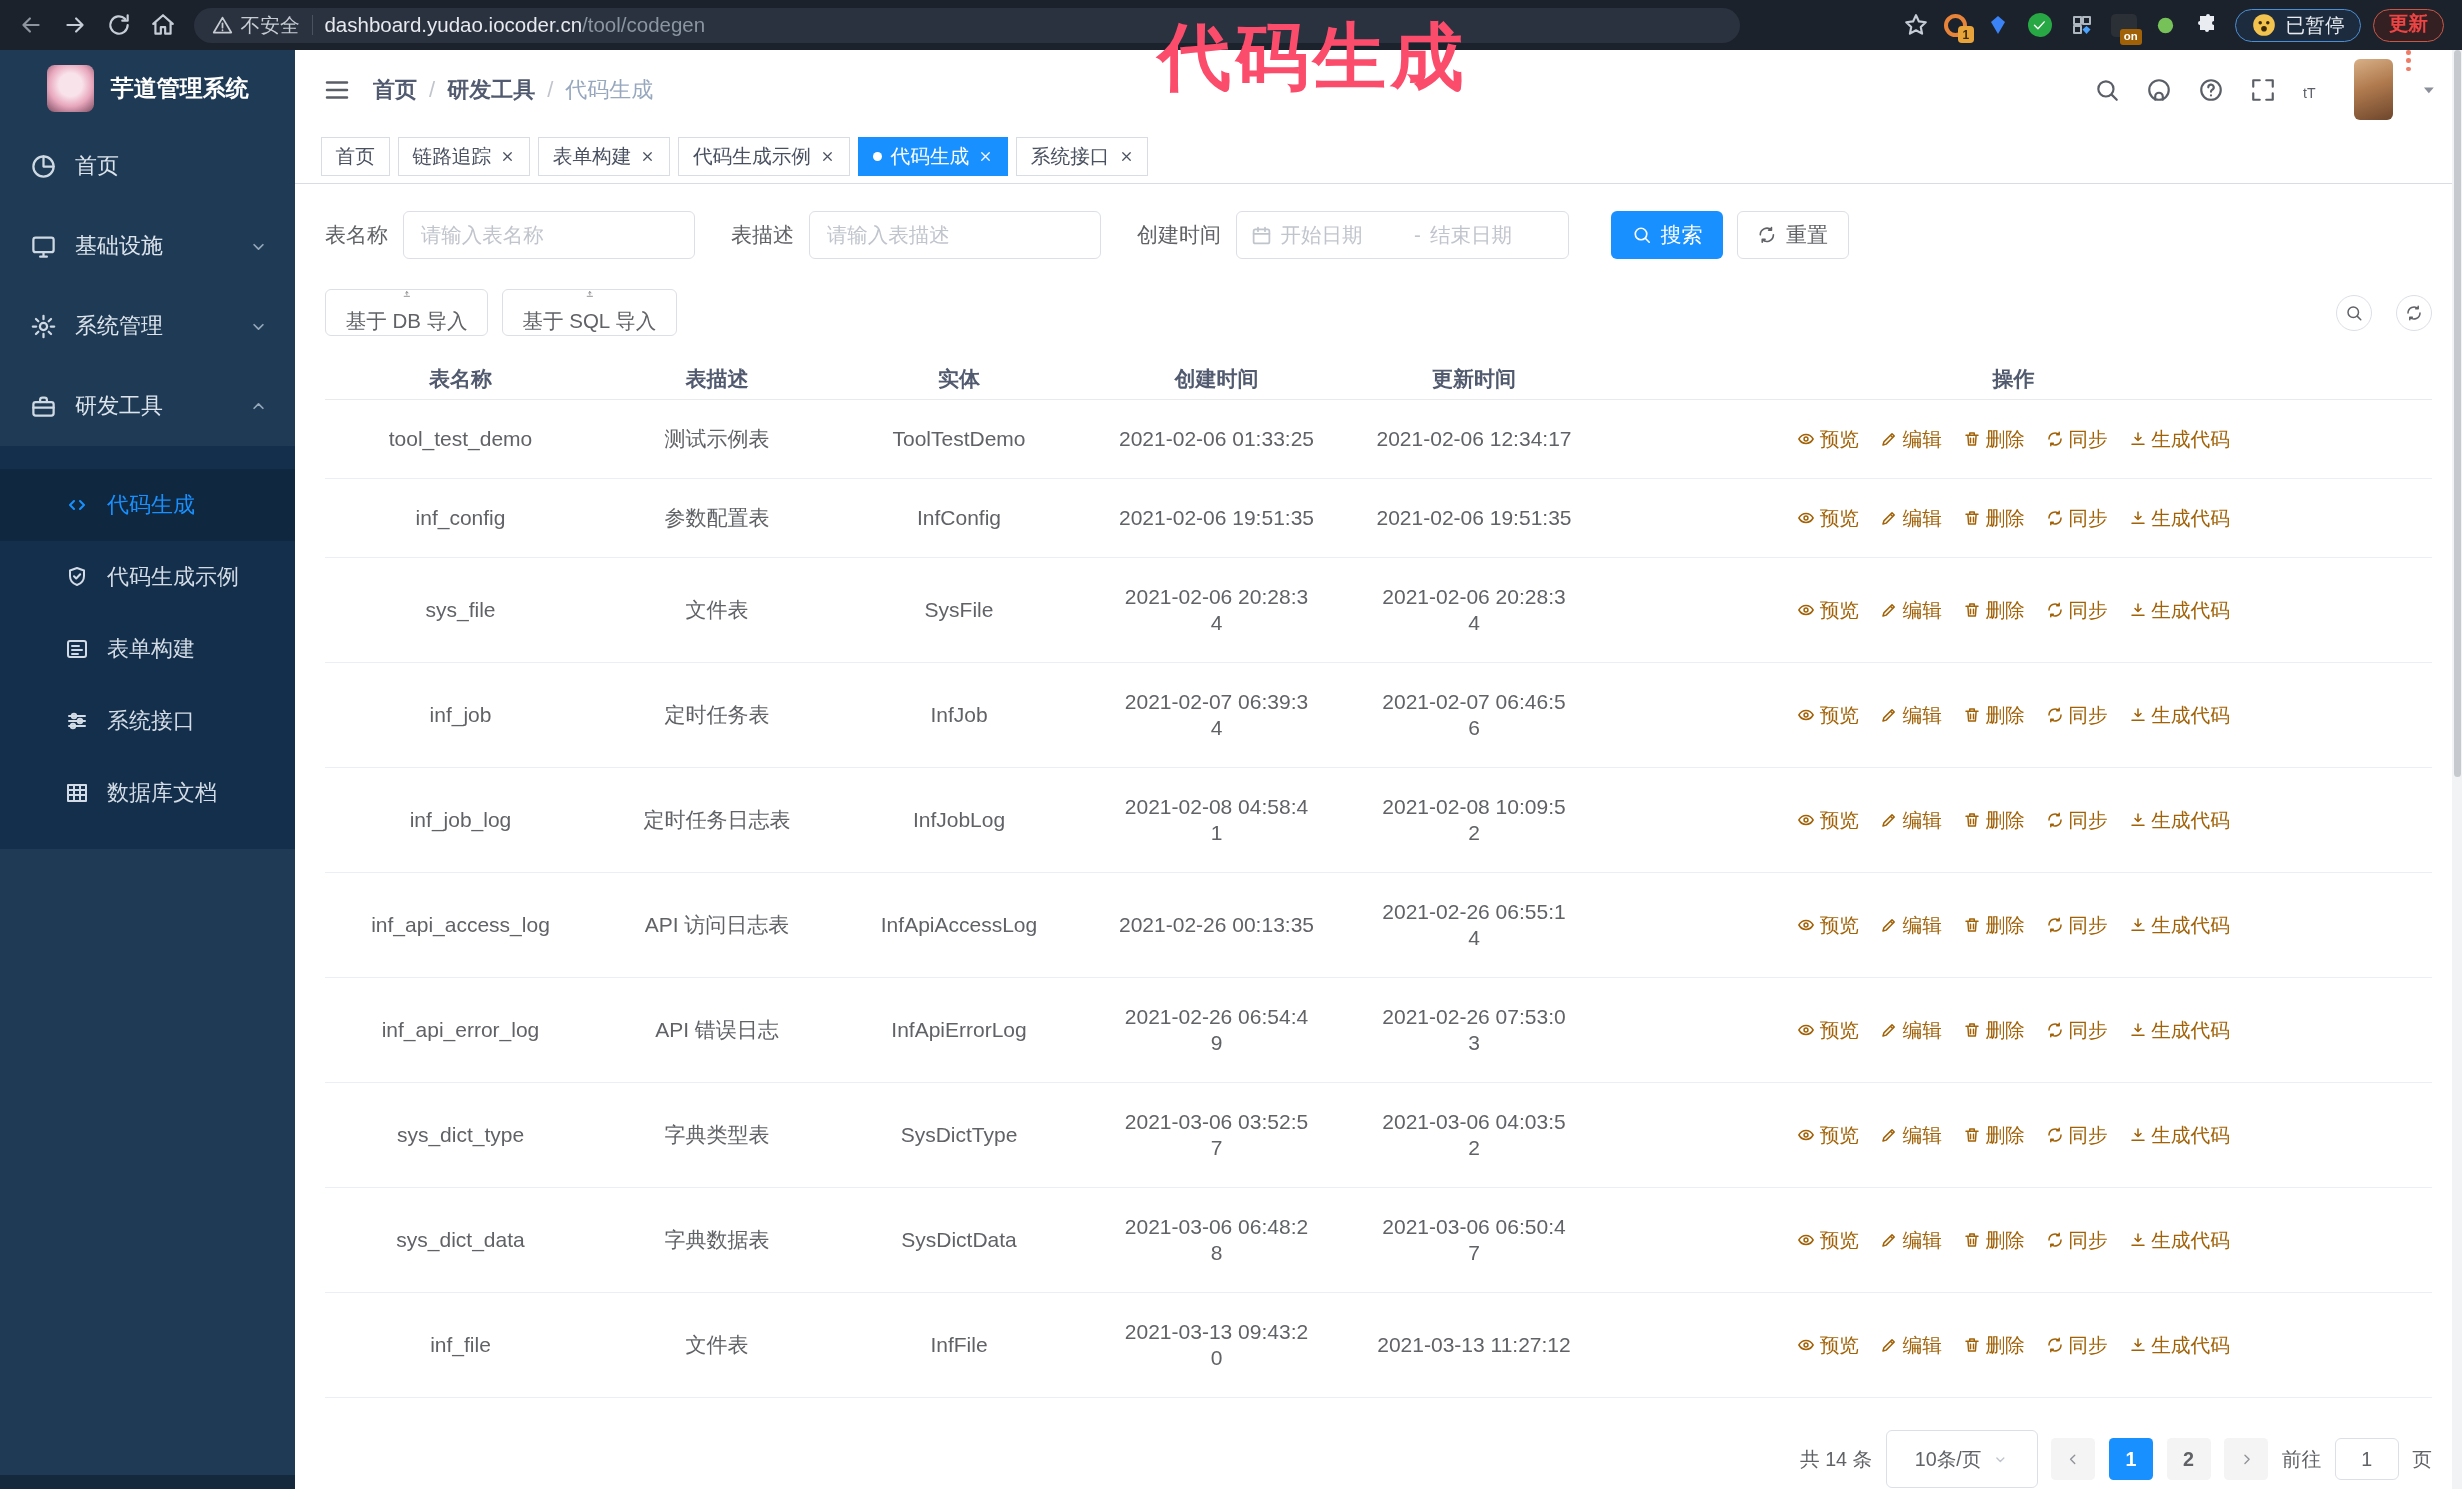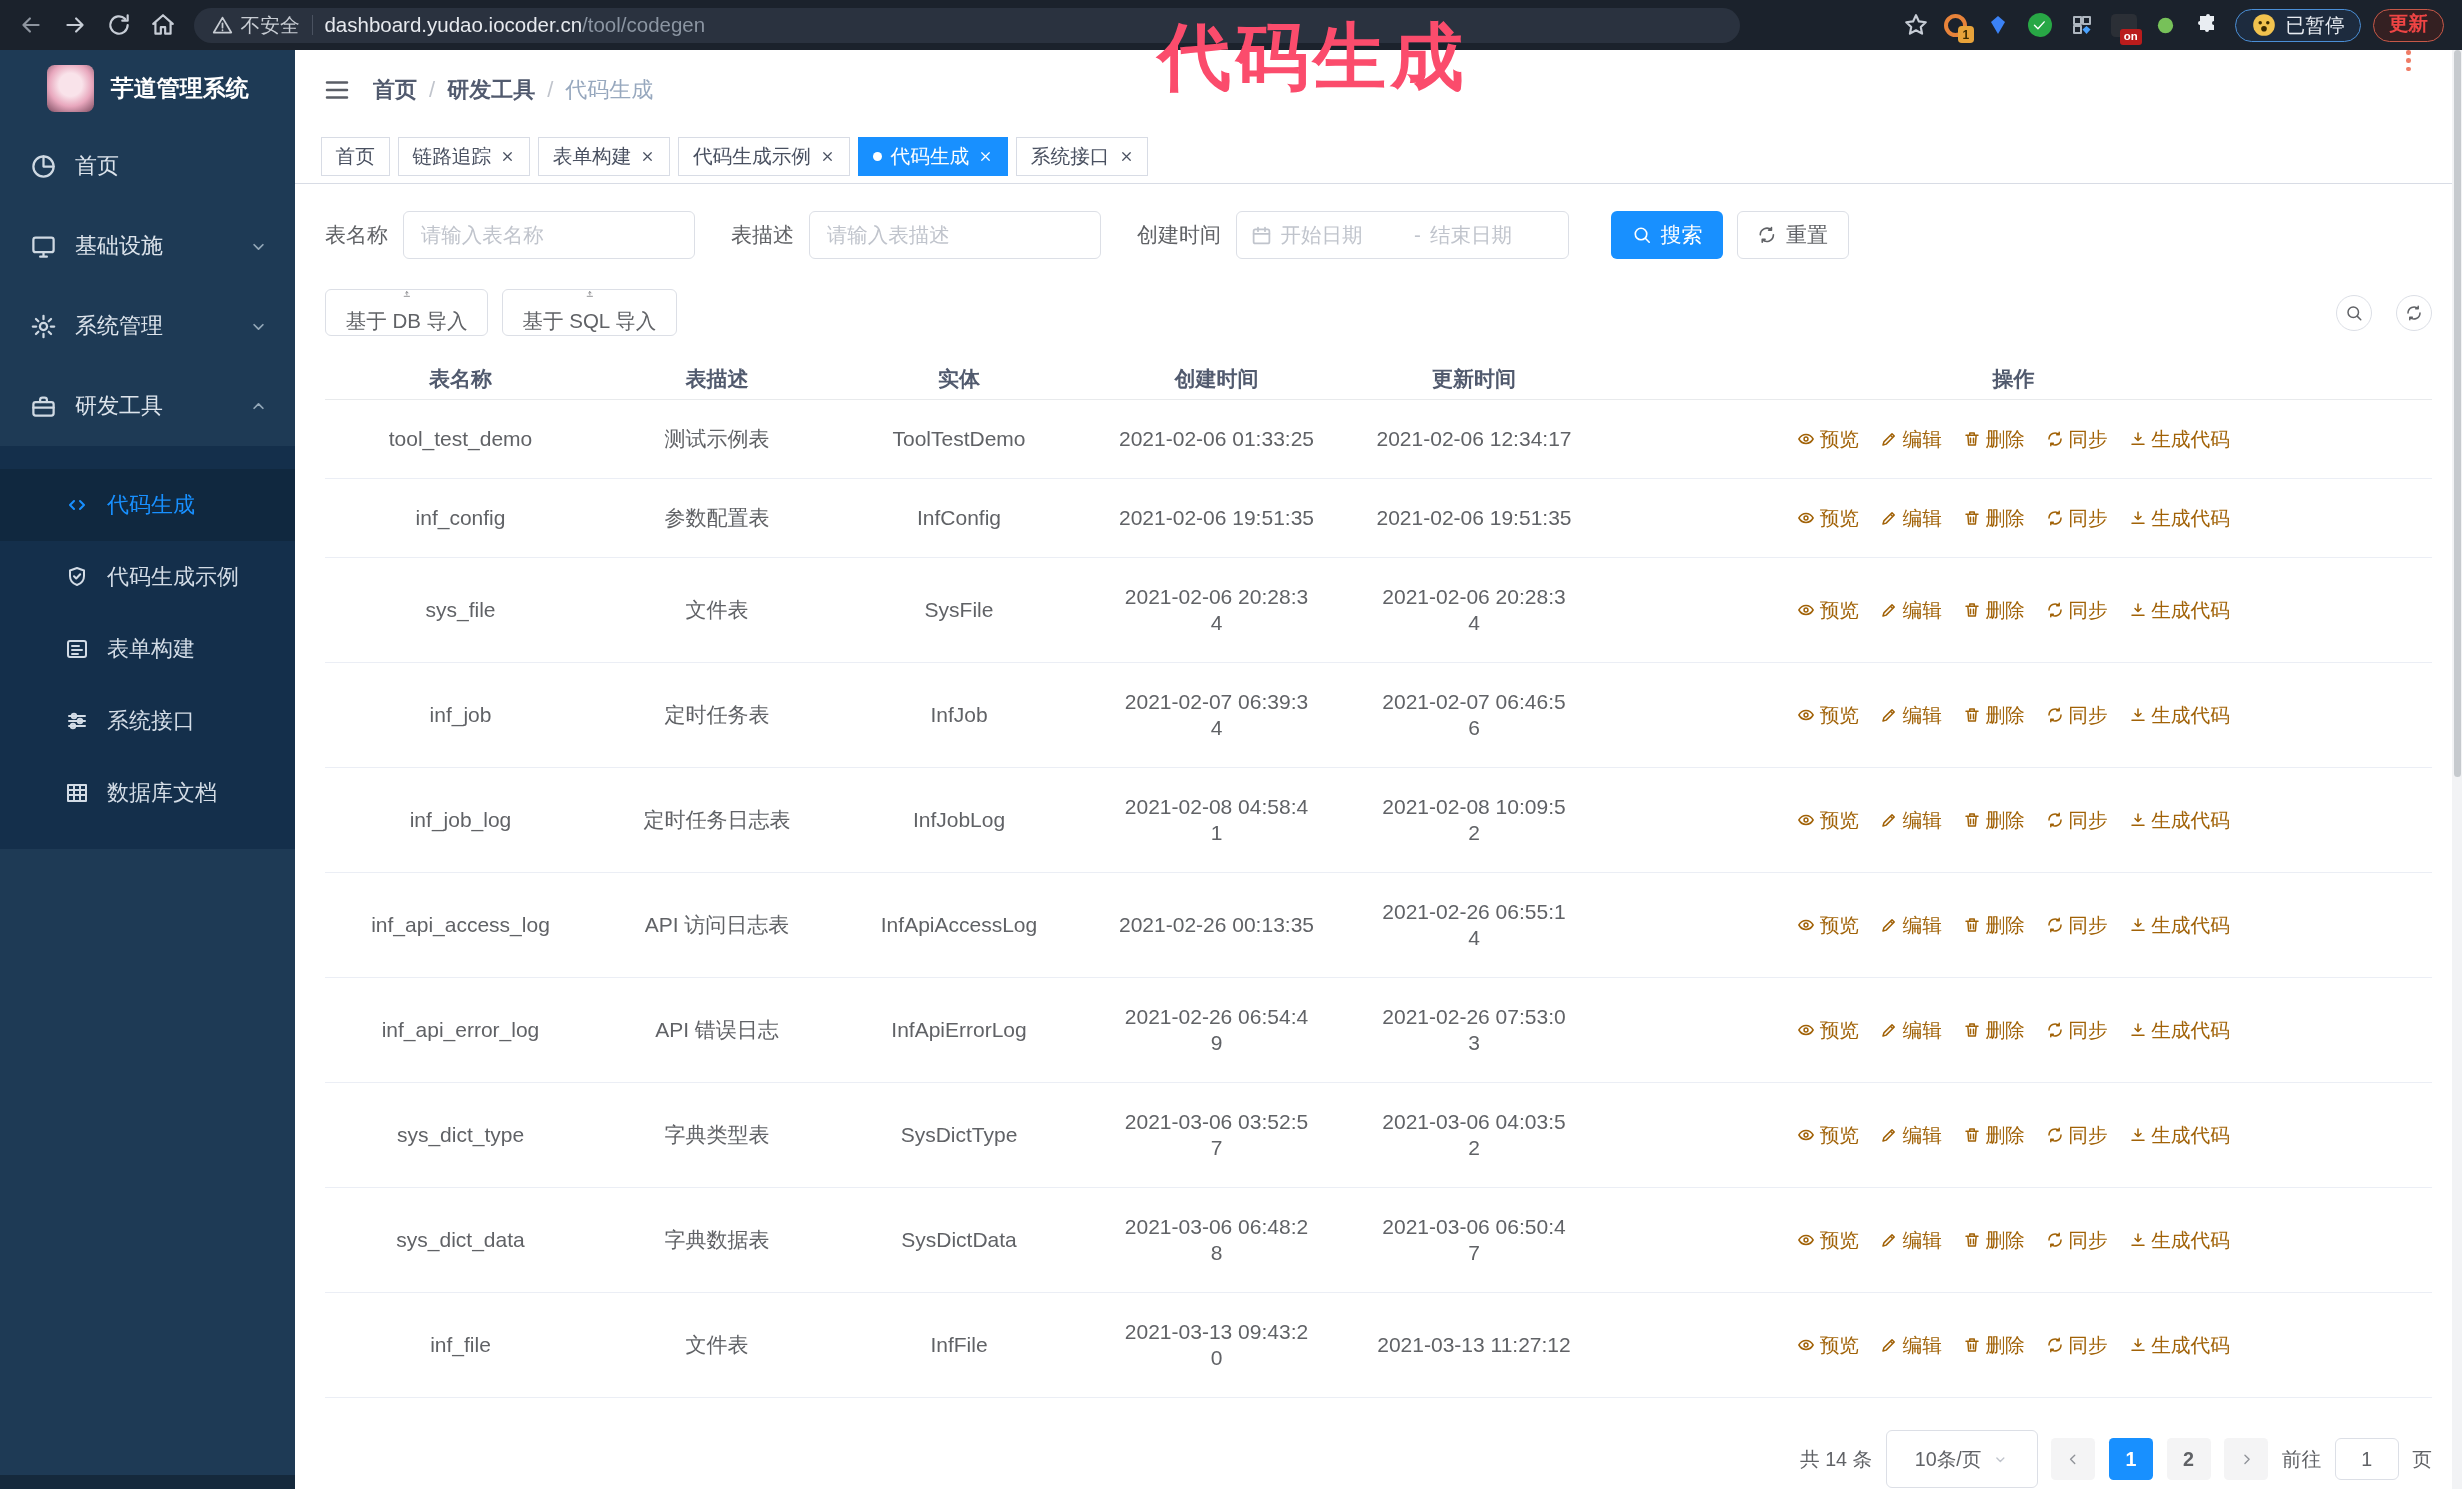--- a/index.html
+++ b/index.html
@@ -15,21 +15,21 @@
   .nav-ic.dim { color:#8e959f; }
   .url-pill { width:1546px; height:35px; background:#2a323f; border-radius:18px; display:flex; align-items:center; padding:0 18px; gap:12px; }
   .url-pill .sec { display:flex; align-items:center; gap:7.6px; color:#c7ccd3; font-size:19.7px; }
   .url-pill .warn { width:21px; height:21px; color:#c7ccd3; }
   .url-div { width:0.8px; height:19.7px; background:#4a5260; }
   .url-text { font-size:20.5px; color:#e6e9ee; white-space:nowrap; }
   .url-text .path { color:#8b95a2; }
   .b-right { margin-left:auto; display:flex; align-items:center; gap:12px; }
   .ext { width:30px; height:30px; border-radius:7.6px; position:relative; display:flex; align-items:center; justify-content:center; flex:0 0 auto; }
   .ext .badge { position:absolute; right:-3px; bottom:-3px; background:#e8a33a; color:#3a2a00; font-size:12px; line-height:1; padding:2.3px 4.5px; border-radius:3.8px; font-weight:bold; }
-  .ext .onbadge { position:absolute; right:-3px; bottom:-4.5px; background:#b91c1c; color:#fff; font-size:11.4px; line-height:1; padding:2.3px 3.8px; border-radius:3px; font-weight:bold; }
+  .ext .onbadge { position:absolute; right:-3px; bottom:-4.5px; background:#a16207; color:#fff; font-size:11.4px; line-height:1; padding:2.3px 3.8px; border-radius:3px; font-weight:bold; }
   .ring { width:23px; height:23px; border:4.5px solid #e8833a; border-radius:50%; }
   .greenc { width:24px; height:24px; background:#28a745; border-radius:50%; display:flex; align-items:center; justify-content:center; color:#fff; }
   .darksq { width:26px; height:23px; background:#2b2f36; border-radius:4.5px; }
   .pill { height:33px; border-radius:16.7px; display:flex; align-items:center; gap:9px; padding:0 15px; font-size:19.7px; flex:0 0 auto; }
   .pause-pill { border:1.5px solid #4b8fd6; background:#1d2b3e; color:#e8ecf2; }
   .update-pill { border:1.5px solid #c75848; background:#342022; color:#ef4444; font-weight:bold; gap:13.6px;flex-direction:column; }
   .kebab { display:flex; flex-direction:column; gap:3.8px; }
   .kebab i { width:4.5px; height:4.5px; border-radius:50%; background:#ef7c66; }
 
   
@@ -295,20 +295,44 @@
   <div class="navbar">
     <svg class="ic hamburger" viewBox="0 0 24 24">
         <path d="M4 6h16M4 12h16M4 18h16"></path>
       </svg>
     <div class="breadcrumb">
       <span class="bc-strong">首页</span>
       <span class="bc-sep">/</span>
       <span class="bc-strong">研发工具</span>
       <span class="bc-sep">/</span>
       <span class="bc-last">代码生成</span>
+    </div>
+    <div class="nb-right">
+      <svg class="ic nb-ic" viewBox="0 0 24 24">
+          <circle cx="11" cy="11" r="7"></circle>
+          <path d="M16.5 16.5L21 21"></path>
+        </svg>
+      <svg class="ic nb-ic" viewBox="0 0 24 24">
+          <circle cx="12" cy="12" r="9"></circle>
+          <path d="M8.5 21v-3a3.5 3.5 0 0 1 7 0v3"></path>
+        </svg>
+      <svg class="ic nb-ic" viewBox="0 0 24 24">
+          <circle cx="12" cy="12" r="9"></circle>
+          <path d="M9.5 9.5a2.5 2.5 0 1 1 3.7 2.2c-.8.5-1.2 1-1.2 1.8M12 17v.1"></path>
+        </svg>
+      <svg class="ic nb-ic" viewBox="0 0 24 24">
+          <path d="M3 9V3h6M15 3h6v6M21 15v6h-6M9 21H3v-6"></path>
+        </svg>
+      <svg class="ic nb-ic" viewBox="0 0 24 24">
+          <text class="fill" x="1" y="19" font-size="13" font-family="Liberation Sans, sans-serif">tT</text>
+        </svg>
+      <span class="avatar"></span>
+      <svg class="ic caret" viewBox="0 0 24 24">
+          <path class="fill" d="M6 9l6 7 6-7z"></path>
+        </svg>
     </div>
   </div>
 
   <div class="tags">
     <div class="tag">
         <span>首页</span>
       </div>
     <div class="tag">
         <span>链路追踪</span>
         <svg class="ic x" viewBox="0 0 24 24">

